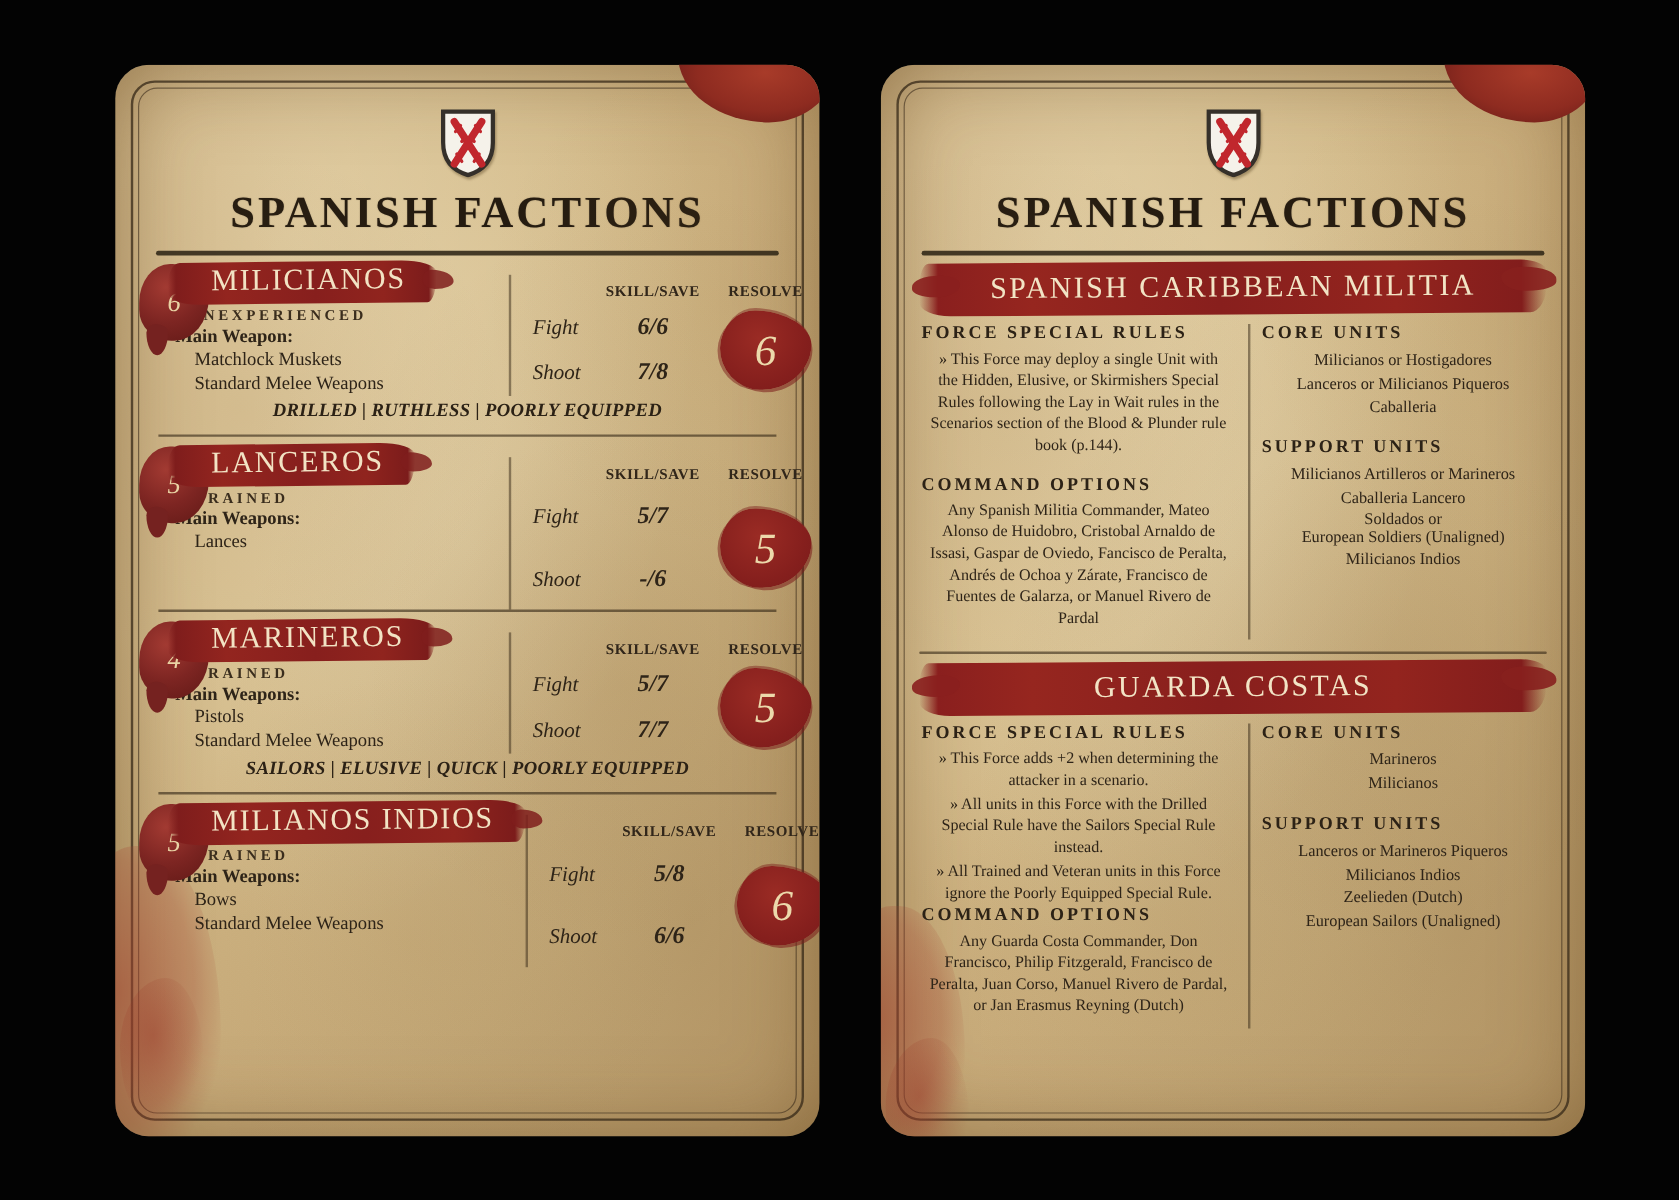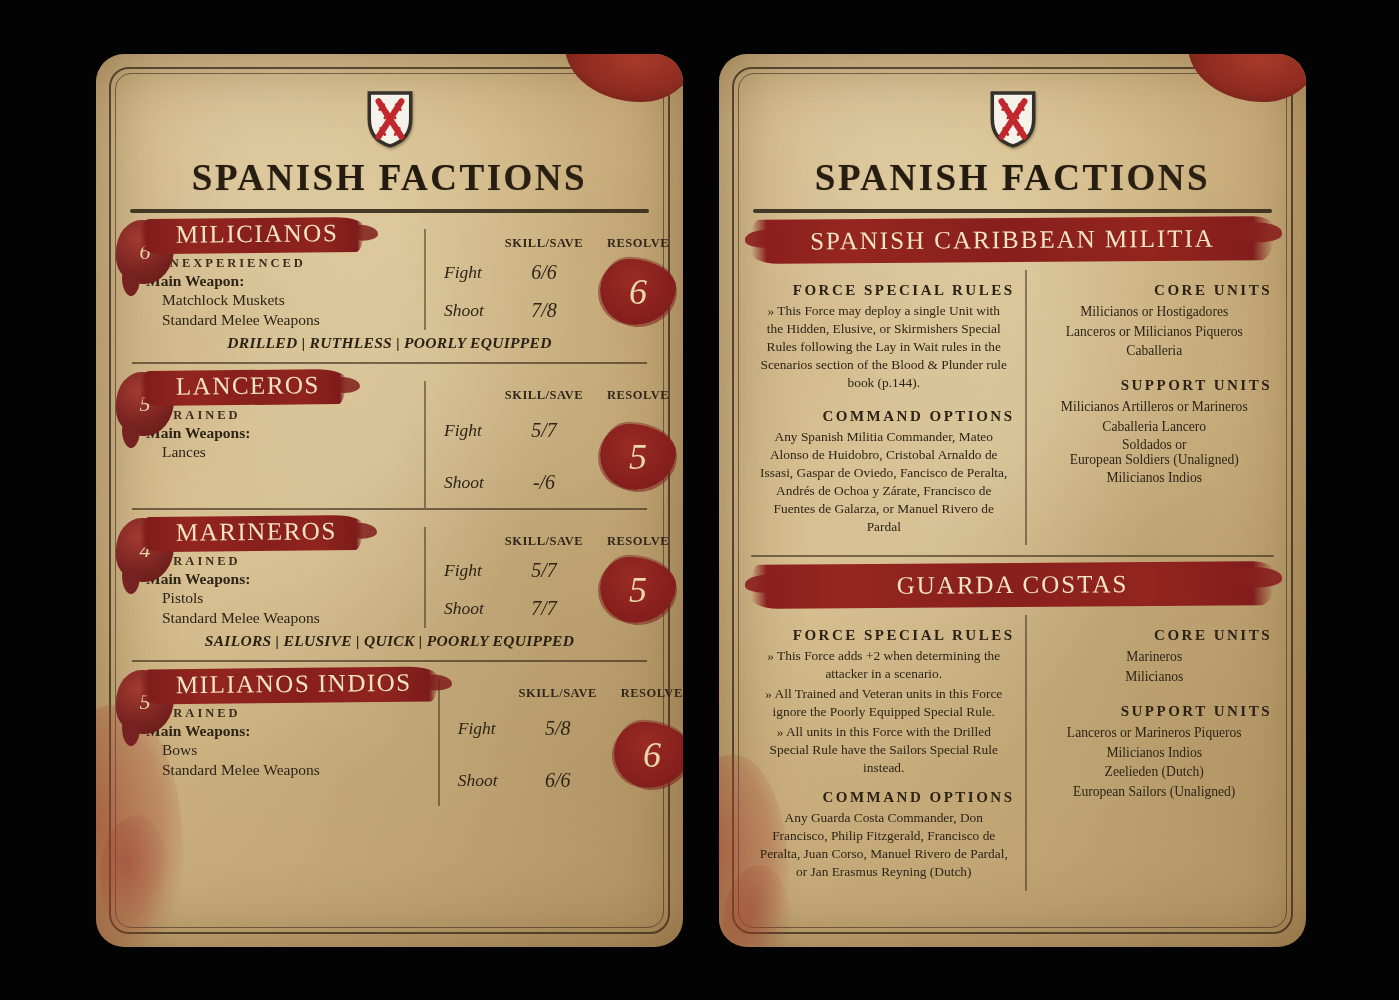--- a/index.html
+++ b/index.html
@@ -10,21 +10,21 @@
           radial-gradient(ellipse at 25% 18%, rgba(255,246,218,.30), transparent 55%),
           radial-gradient(ellipse at 82% 80%, rgba(118,84,38,.28), transparent 60%),
           radial-gradient(ellipse at 50% 45%, #dcc79a 0%, #d2b988 52%, #c1a271 100%);
         box-shadow: inset 0 0 70px rgba(96,66,26,.5);}
   .card::before{content:"";position:absolute;inset:0;pointer-events:none;background:
       radial-gradient(circle at 18% 32%, rgba(148,108,56,.13), transparent 28%),
       radial-gradient(circle at 72% 58%, rgba(148,108,56,.12), transparent 32%),
       radial-gradient(circle at 42% 82%, rgba(148,108,56,.11), transparent 28%),
       radial-gradient(circle at 88% 22%, rgba(148,108,56,.10), transparent 24%);}
   #card-left{left:96px;}
-  #card-right{left:719px;}
+  #card-right{left:734px;}
   .border-outer{position:absolute;inset:13px;border:2px solid rgba(58,44,26,.78);border-radius:20px;pointer-events:none;}
   .border-inner{position:absolute;inset:19px;border:1px solid rgba(58,44,26,.6);border-radius:16px;pointer-events:none;}
 
   .stain-tr{position:absolute;top:-16px;right:-14px;width:132px;height:64px;z-index:3;
       background:radial-gradient(ellipse at 55% 35%, #a83b29 0%, #8e2b20 55%, #7c241c 72%, rgba(124,36,28,0) 86%);
       border-radius: 8% 8% 46% 62% / 8% 8% 85% 95%;}
   .stain-bl{position:absolute;left:-30px;bottom:-26px;width:118px;height:268px;z-index:1;
       background:radial-gradient(ellipse at 28% 45%, rgba(163,66,48,.55) 0%, rgba(163,66,48,.30) 52%, rgba(163,66,48,0) 76%);
       border-radius: 42% 58% 60% 40% / 30% 62% 44% 56%;}
   .stain-bl::after{content:"";position:absolute;left:34px;top:110px;width:70px;height:120px;
@@ -56,21 +56,21 @@
       border-radius:10px 30px 8px 26px / 18px 10px 24px 10px;}
   .name-brush::after{content:"";position:absolute;right:-14px;top:8px;width:26px;height:16px;background:#7f1d1c;
       border-radius:30% 70% 60% 40% / 50% 60% 40% 50%;opacity:.85;}
   .exp{margin:3px 0 1px 30px;font-weight:bold;font-size:12.5px;letter-spacing:3px;color:#3a2d1d;}
   .wlabel{margin-left:14px;font-weight:bold;font-size:15.5px;}
   .wline{margin-left:30px;font-size:15.5px;line-height:1.3;}
   .stats-col{flex:1;border-left:2px solid rgba(54,40,22,.5);margin-top:17px;padding:4px 0 0 12px;
       display:grid;grid-template-columns:62px 88px 100px;grid-template-rows:20px auto auto;align-items:center;}
   .stat-head{font-weight:bold;font-size:12.5px;letter-spacing:.5px;text-align:center;color:#31261a;}
   .stat-label{font-style:italic;font-size:17.5px;padding-left:6px;}
-  .stat-val{font-style:italic;font-weight:normal;font-size:20px;text-align:center;}
+  .stat-val{font-style:italic;font-weight:bold;font-size:20px;text-align:center;}
   .resolve-blob{grid-row:2 / 4;grid-column:3;justify-self:center;width:76px;height:66px;
       background:radial-gradient(circle at 42% 35%, #9a2b24 0%, #851f1d 62%, #7a1b1a 95%);
       border-radius:38% 62% 55% 45% / 48% 42% 58% 52%;transform:rotate(2deg);
       box-shadow:3px 4px 0 -2px rgba(122,28,26,.55), -4px 2px 0 -2px rgba(122,28,26,.5), 0 -4px 0 -2px rgba(122,28,26,.45);
       display:flex;align-items:center;justify-content:center;}
   .resolve-num{color:#ecd9ab;font-size:36px;font-style:italic;transform:rotate(-2deg);}
   .traits{text-align:center;font-weight:bold;font-style:italic;font-size:15.5px;letter-spacing:.3px;
       padding:4px 0 10px;color:#2b2115;}
 
   
@@ -79,21 +79,21 @@
       color:#f2e4c5;font-size:25px;letter-spacing:2px;white-space:nowrap;transform:rotate(-.4deg);
       background:linear-gradient(90deg, rgba(134,29,28,0) 0%, #8a1f1e 3%, #96261f 18%, #881f1d 48%, #93241e 76%, #821d1c 96%, rgba(130,28,27,0) 100%);
       border-radius:8px 22px 14px 26px / 20px 10px 24px 12px;}
   .banner::before{content:"";position:absolute;left:-6px;top:10px;width:40px;height:18px;background:#8a1f1e;
       border-radius:60% 40% 50% 50% / 55% 45% 60% 40%;opacity:.9;}
   .banner::after{content:"";position:absolute;right:-8px;top:6px;width:46px;height:20px;background:#87201e;
       border-radius:40% 60% 55% 45% / 45% 55% 40% 60%;opacity:.9;}
   .cols{display:flex;align-items:stretch;}
   .col-l{flex:0 0 50%;border-right:2px solid rgba(54,40,22,.5);padding:0 10px 8px 2px;}
   .col-r{flex:1;padding:0 2px 8px 10px;}
-  .sec-h{text-align:right;font-weight:bold;font-size:15px;letter-spacing:2.5px;color:#2c2216;margin:12px 0 3px;}
+  .sec-h{text-align:left;font-weight:bold;font-size:15px;letter-spacing:2.5px;color:#2c2216;margin:0 0 3px;}
   .sec-h.spaced{margin-top:16px;}
   .rule-p{ text-align:center;font-size:13.4px;line-height:1.34;margin:2px 6px;}
   .uline{text-align:center;font-size:13.6px;line-height:1.45;}
   .fac-sep{height:2px;background:rgba(54,40,22,.6);margin:10px 0 2px;border-radius:1px;}
 </style>
 </head>
 <body>
 
 <div class="stage">
 
@@ -286,22 +286,22 @@
       </div>
 
       <div class="fac-sep"></div>
 
       <div>
         <div class="banner">GUARDA COSTAS</div>
         <div class="cols">
           <div class="col-l">
             <div class="sec-h">FORCE SPECIAL RULES</div>
             <p class="rule-p">» This Force adds +2 when determining the attacker in a scenario.</p>
+            <p class="rule-p">» All units in this Force with the Drilled Special Rule have the Sailors Special Rule instead.</p>
             <p class="rule-p">» All Trained and Veteran units in this Force ignore the Poorly Equipped Special Rule.</p>
-            <p class="rule-p">» All units in this Force with the Drilled Special Rule have the Sailors Special Rule instead.</p>
             <div class="sec-h">COMMAND OPTIONS</div>
             <p class="rule-p">Any Guarda Costa Commander, Don Francisco, Philip Fitzgerald, Francisco de Peralta, Juan Corso, Manuel Rivero de Pardal, or Jan Erasmus Reyning (Dutch)</p>
           </div>
           <div class="col-r">
             <div class="sec-h">CORE UNITS</div>
             <div class="uline">Marineros</div>
             <div class="uline">Milicianos</div>
             <div class="sec-h spaced">SUPPORT UNITS</div>
             <div class="uline">Lanceros or Marineros Piqueros</div>
             <div class="uline">Milicianos Indios</div>

